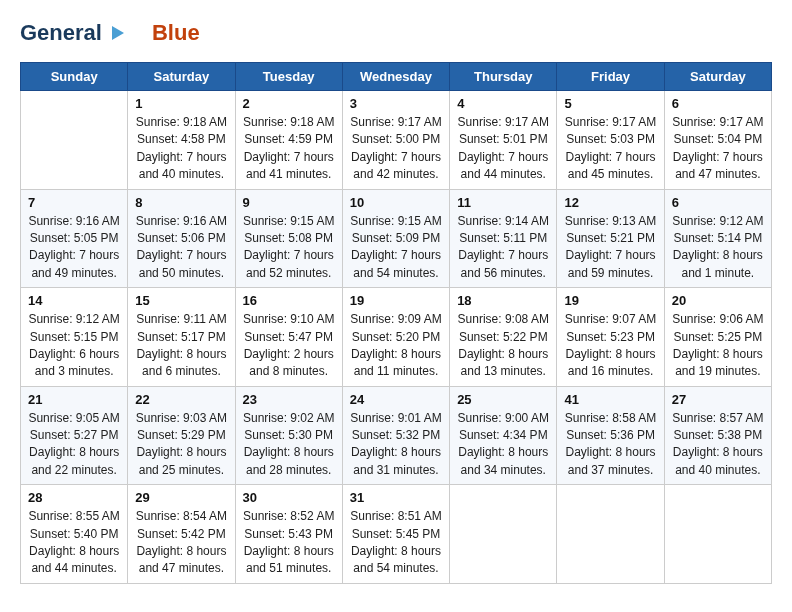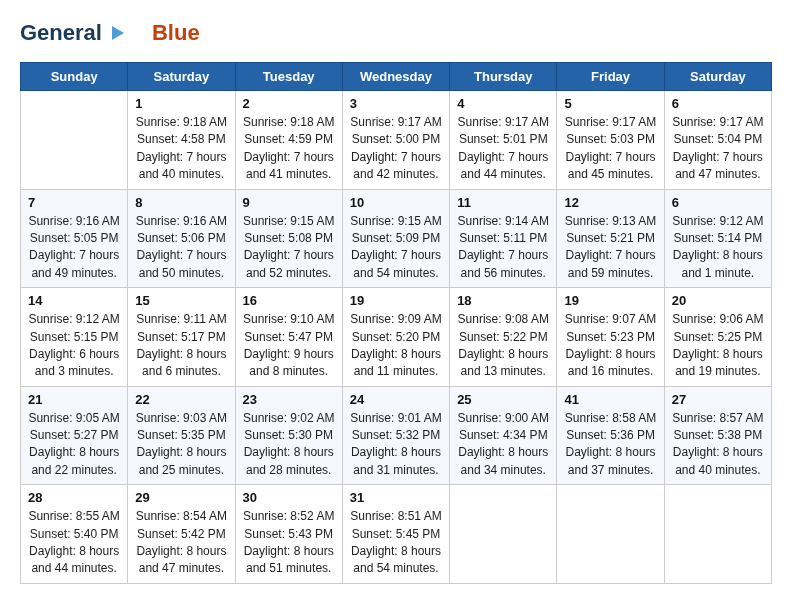--- a/index.html
+++ b/index.html
@@ -229,21 +229,21 @@
   <div>Sunrise: 9:11 AM</div>
   <div>Sunset: 5:17 PM</div>
   <div>Daylight: 8 hours and 6 minutes.</div>
 </div>
         </td>
         <td>
           <span class="day-num">16</span>
 <div class="cell-info">
   <div>Sunrise: 9:10 AM</div>
   <div>Sunset: 5:47 PM</div>
-  <div>Daylight: 9 hours and 8 minutes.</div>
+  <div>Daylight: 2 hours and 8 minutes.</div>
 </div>
         </td>
         <td>
           <span class="day-num">19</span>
 <div class="cell-info">
   <div>Sunrise: 9:09 AM</div>
   <div>Sunset: 5:20 PM</div>
   <div>Daylight: 8 hours and 11 minutes.</div>
 </div>
         </td>
@@ -278,21 +278,21 @@
 <div class="cell-info">
   <div>Sunrise: 9:05 AM</div>
   <div>Sunset: 5:27 PM</div>
   <div>Daylight: 8 hours and 22 minutes.</div>
 </div>
         </td>
         <td>
           <span class="day-num">22</span>
 <div class="cell-info">
   <div>Sunrise: 9:03 AM</div>
-  <div>Sunset: 5:35 PM</div>
+  <div>Sunset: 5:29 PM</div>
   <div>Daylight: 8 hours and 25 minutes.</div>
 </div>
         </td>
         <td>
           <span class="day-num">23</span>
 <div class="cell-info">
   <div>Sunrise: 9:02 AM</div>
   <div>Sunset: 5:30 PM</div>
   <div>Daylight: 8 hours and 28 minutes.</div>
 </div>

